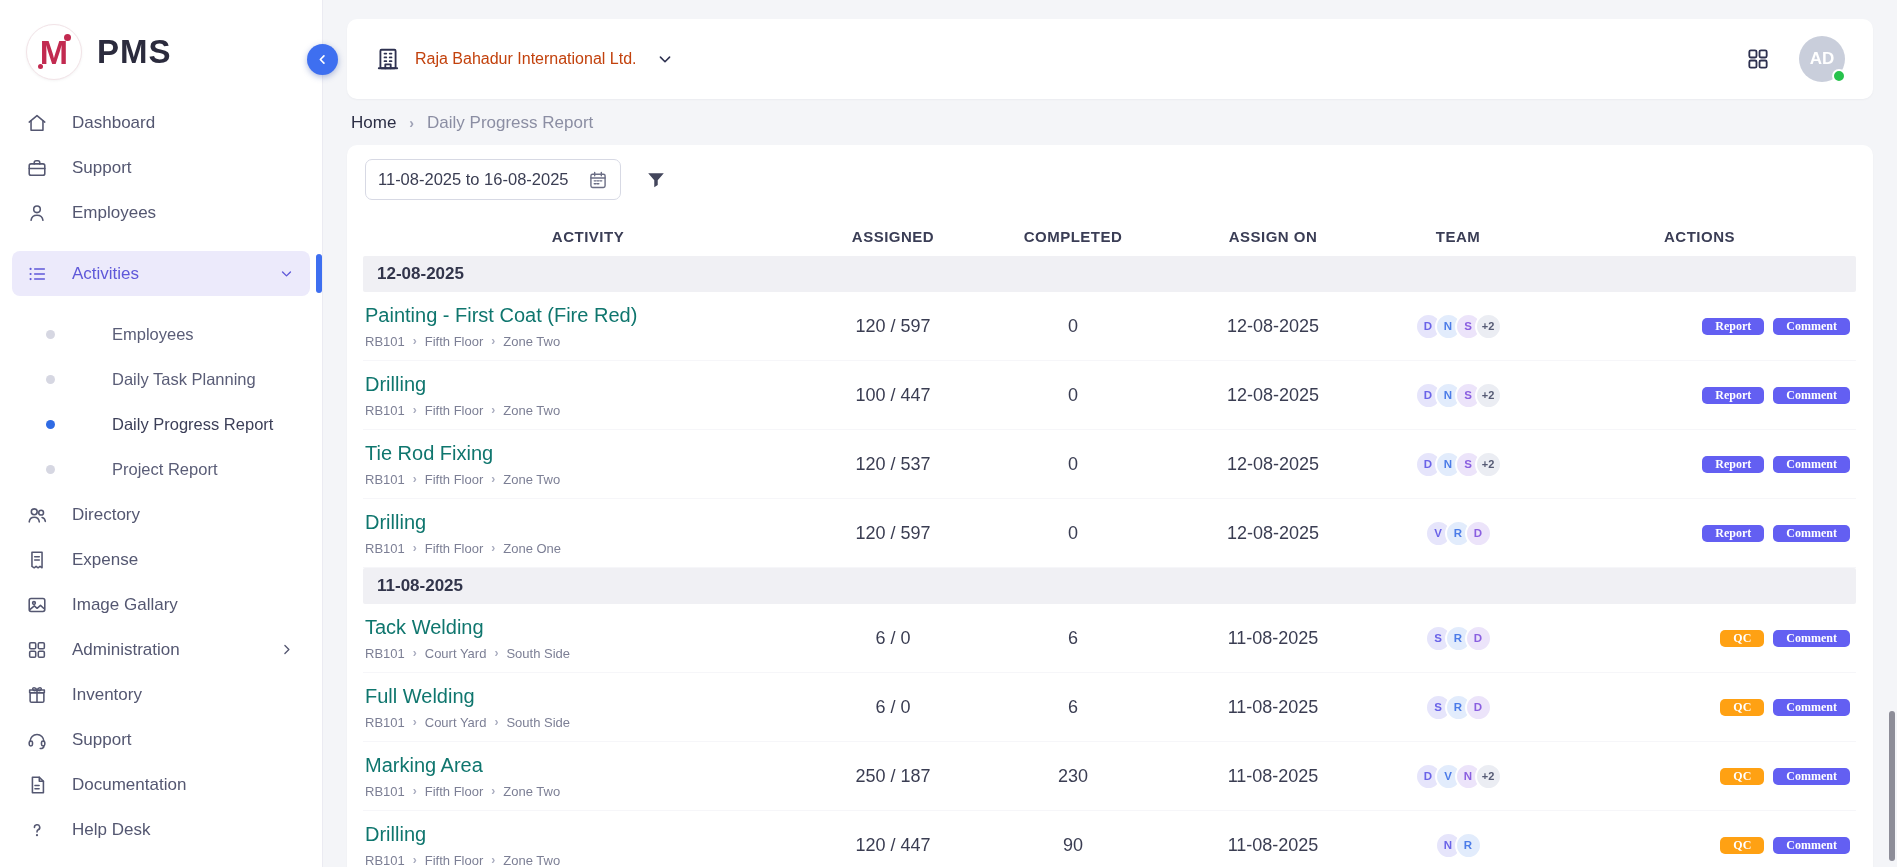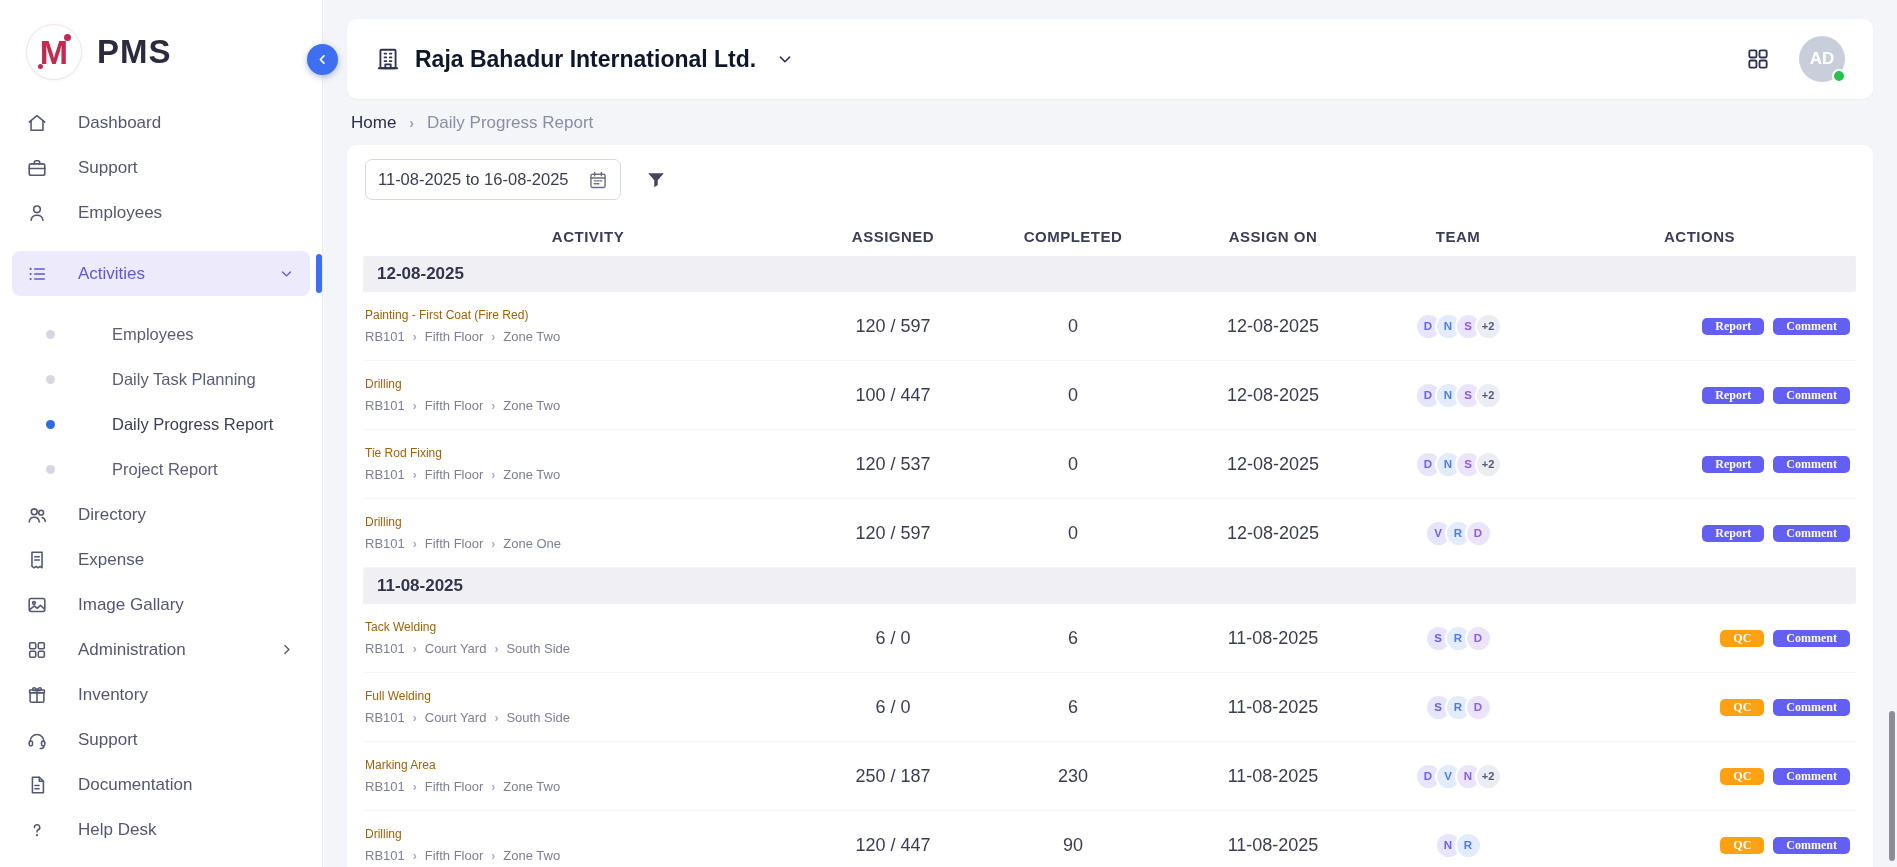--- a/index.html
+++ b/index.html
@@ -12,41 +12,41 @@
   .logo-row{display:flex;align-items:center;gap:15px;padding:24px 26px 18px;cursor:pointer}
   .logo-mark{width:56px;height:56px;border-radius:50%;border:1px solid #f2e3e7;display:flex;align-items:center;justify-content:center;
     color:var(--logo-red,#c22a50);font-size:34px;font-weight:800;position:relative;background:#fff;box-shadow:0 1px 3px rgba(0,0,0,.05)}
   .logo-dot{position:absolute;top:9px;right:10px;width:7px;height:7px;border-radius:50%;background:var(--logo-red,#c22a50)}
   .logo-dot2{position:absolute;bottom:10px;left:11px;width:5px;height:5px;border-radius:50%;background:var(--logo-red,#c22a50)}
   .logo-text{font-size:33px;font-weight:700;color:#2b2b3d;letter-spacing:1px}
   .collapse-btn{position:absolute;top:44px;right:-16px;width:31px;height:31px;border-radius:50%;background:var(--accent-blue,#3e6ff0);
     border:none;color:#fff;display:flex;align-items:center;justify-content:center;cursor:pointer;z-index:20;box-shadow:0 2px 6px rgba(30,60,160,.35)}
   .collapse-btn svg{width:17px;height:17px}
   .menu{padding:2px 0}
-  .nav-item{display:flex;align-items:center;gap:30px;height:45px;padding:0 26px;color:#545771;font-size:17px;cursor:pointer;position:relative}
+  .nav-item{display:flex;align-items:center;gap:24px;height:45px;padding:0 26px;color:#545771;font-size:17px;cursor:pointer;position:relative}
   .nav-icon{width:22px;height:22px;display:flex;align-items:center;justify-content:center;color:#545771;flex-shrink:0}
   .nav-icon svg{width:22px;height:22px}
   .nav-item.active{background:#eceafb;color:#5f58d9;margin:16px 12px;padding:0 14px;border-radius:8px}
   .nav-item.active .nav-icon{color:#5f58d9}
   .nav-chevron{margin-left:auto;width:19px;height:19px;display:flex;align-items:center;color:inherit}
   .nav-chevron svg{width:19px;height:19px}
   .accent-bar{position:absolute;right:-12px;top:3px;width:6px;height:39px;border-radius:6px;background:var(--accent-blue,#3e6ff0)}
   .sub-item{display:flex;align-items:center;height:45px;padding-left:112px;position:relative;color:#5a5d77;font-size:16.5px;cursor:pointer}
   .sub-dot{position:absolute;left:46px;width:9px;height:9px;border-radius:50%;background:#d6d7e2}
   .sub-item.active .sub-dot{background:#2f6be4}
   .sub-item.active{color:#3c3f58}
 
   
   .main{flex:1;display:flex;flex-direction:column;padding:19px 24px 0;min-width:0}
   .topbar{background:#fff;border-radius:10px;height:80px;display:flex;align-items:center;justify-content:space-between;
     padding:0 28px;box-shadow:0 1px 2px rgba(20,20,40,.04)}
   .topbar-left{display:flex;align-items:center;gap:14px;cursor:pointer}
   .hicon{display:flex;color:#2e3150}
   .hicon svg{width:26px;height:26px}
-  .company{font-size:23px;font-weight:700;color:#0f172a}
+  .company{font-size:16px;font-weight:400;color:#c2410c}
   .company-chevron{display:flex;color:#2e3150;margin-left:4px}
   .company-chevron svg{width:22px;height:22px}
   .topbar-right{display:flex;align-items:center;gap:28px}
   .grid-btn{display:flex;color:#2e3150;cursor:pointer}
   .grid-btn svg{width:26px;height:26px}
   .avatar{width:46px;height:46px;border-radius:50%;background:#c9cedb;color:#fff;font-weight:700;font-size:17px;
     display:flex;align-items:center;justify-content:center;position:relative;cursor:pointer}
   .status-dot{position:absolute;right:-1px;bottom:-1px;width:14px;height:14px;border-radius:50%;
     background:var(--online-green,#27c24c);border:2.5px solid #fff}
 
@@ -65,21 +65,21 @@
   .funnel svg{width:22px;height:22px}
 
   .table{margin-top:16px;width:1493px}
   .thead,.data-row{display:grid;grid-template-columns:450px 160px 200px 200px 170px 1fr;align-items:center}
   .thead{height:40px}
   .th{font-size:15px;font-weight:700;color:#3a3d55;letter-spacing:.5px;text-align:center}
   .group-row{background:#f0f0f4;height:36px;display:flex;align-items:center;padding:0 14px;
     font-weight:700;font-size:17px;color:#32354b;border-radius:2px}
   .data-row{height:69px;border-bottom:1px solid #f6f6f9}
   .cell-activity{padding-left:2px}
-  .activity-title{font-size:12px;color:#a16207;margin-bottom:7px}
+  .activity-title{font-size:20px;color:#0f766e;margin-bottom:7px}
   .activity-path{font-size:13px;color:#7c7f95;display:flex;align-items:center;gap:8px}
   .path-sep{color:#a9acbf;font-size:12px;font-weight:700}
   .cell-num{text-align:center;font-size:18px;color:#3a3d52}
   .cell-team{display:flex;justify-content:center;align-items:center}
   .chip{width:27px;height:27px;border-radius:50%;display:flex;align-items:center;justify-content:center;
     font-size:11.5px;font-weight:700;border:2px solid #fff;margin-left:-7px;cursor:pointer}
   .chip:first-child{margin-left:0}
   .chip.c0{background:#e6e5fb;color:#6a63e8}
   .chip.c1{background:#e2ecfc;color:#4c7ce8}
   .chip.c2{background:#ece4fa;color:#8a5fe0}

